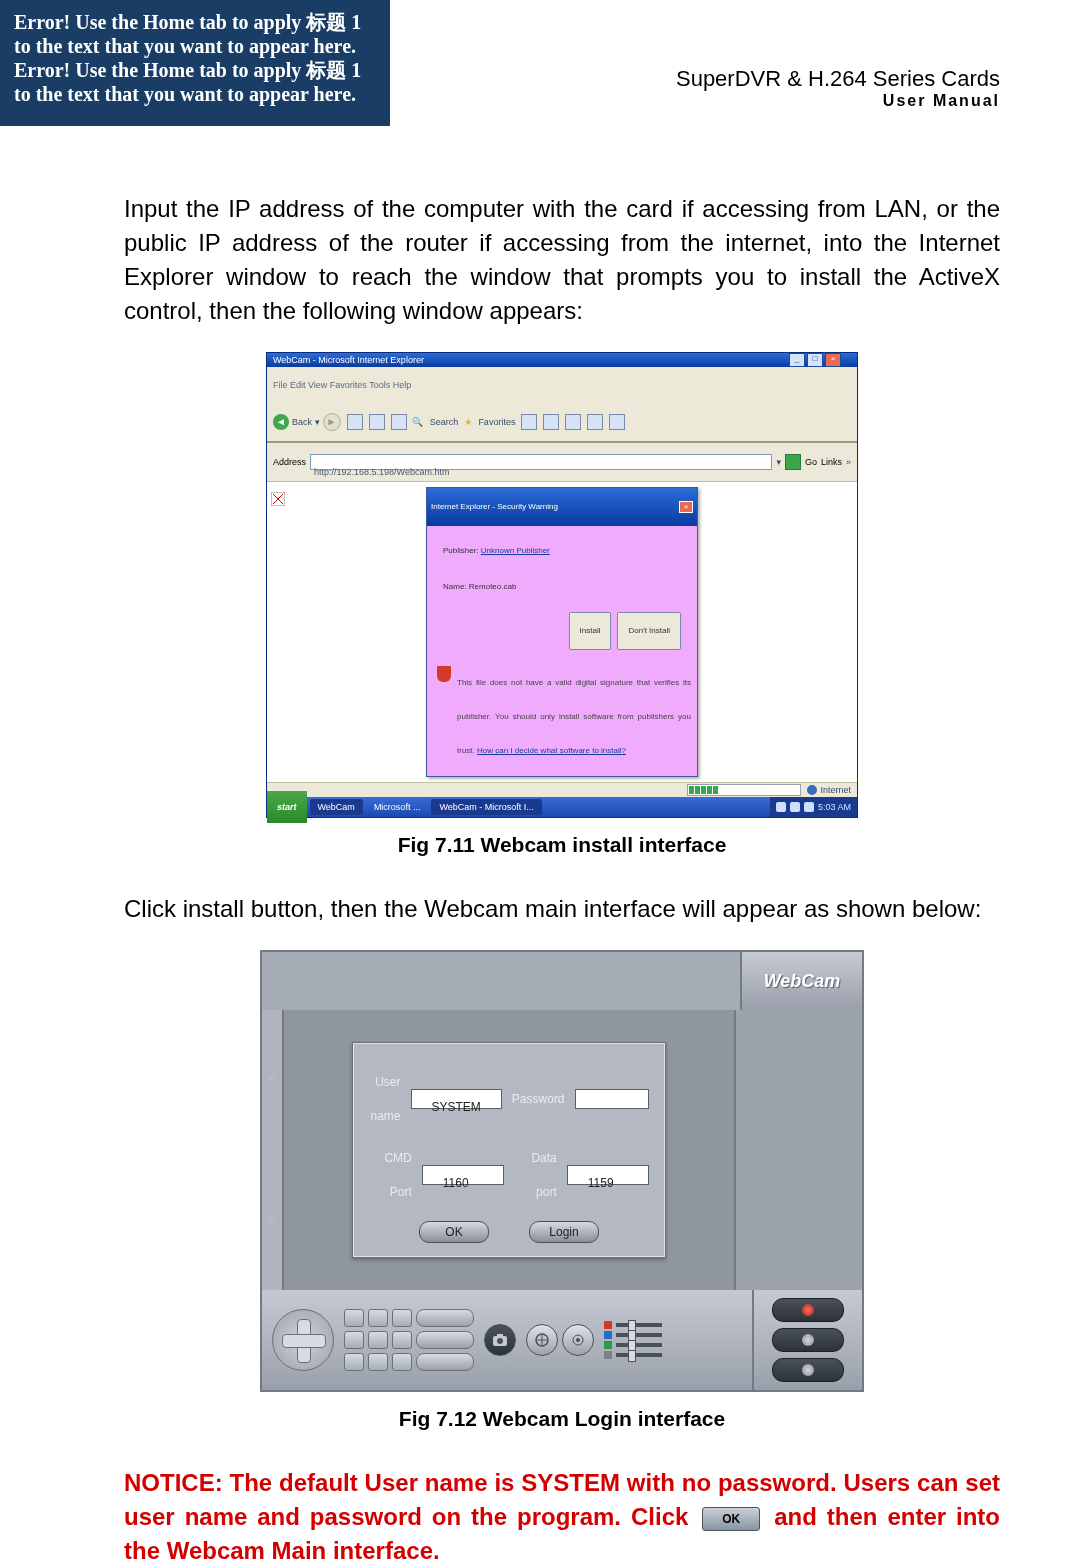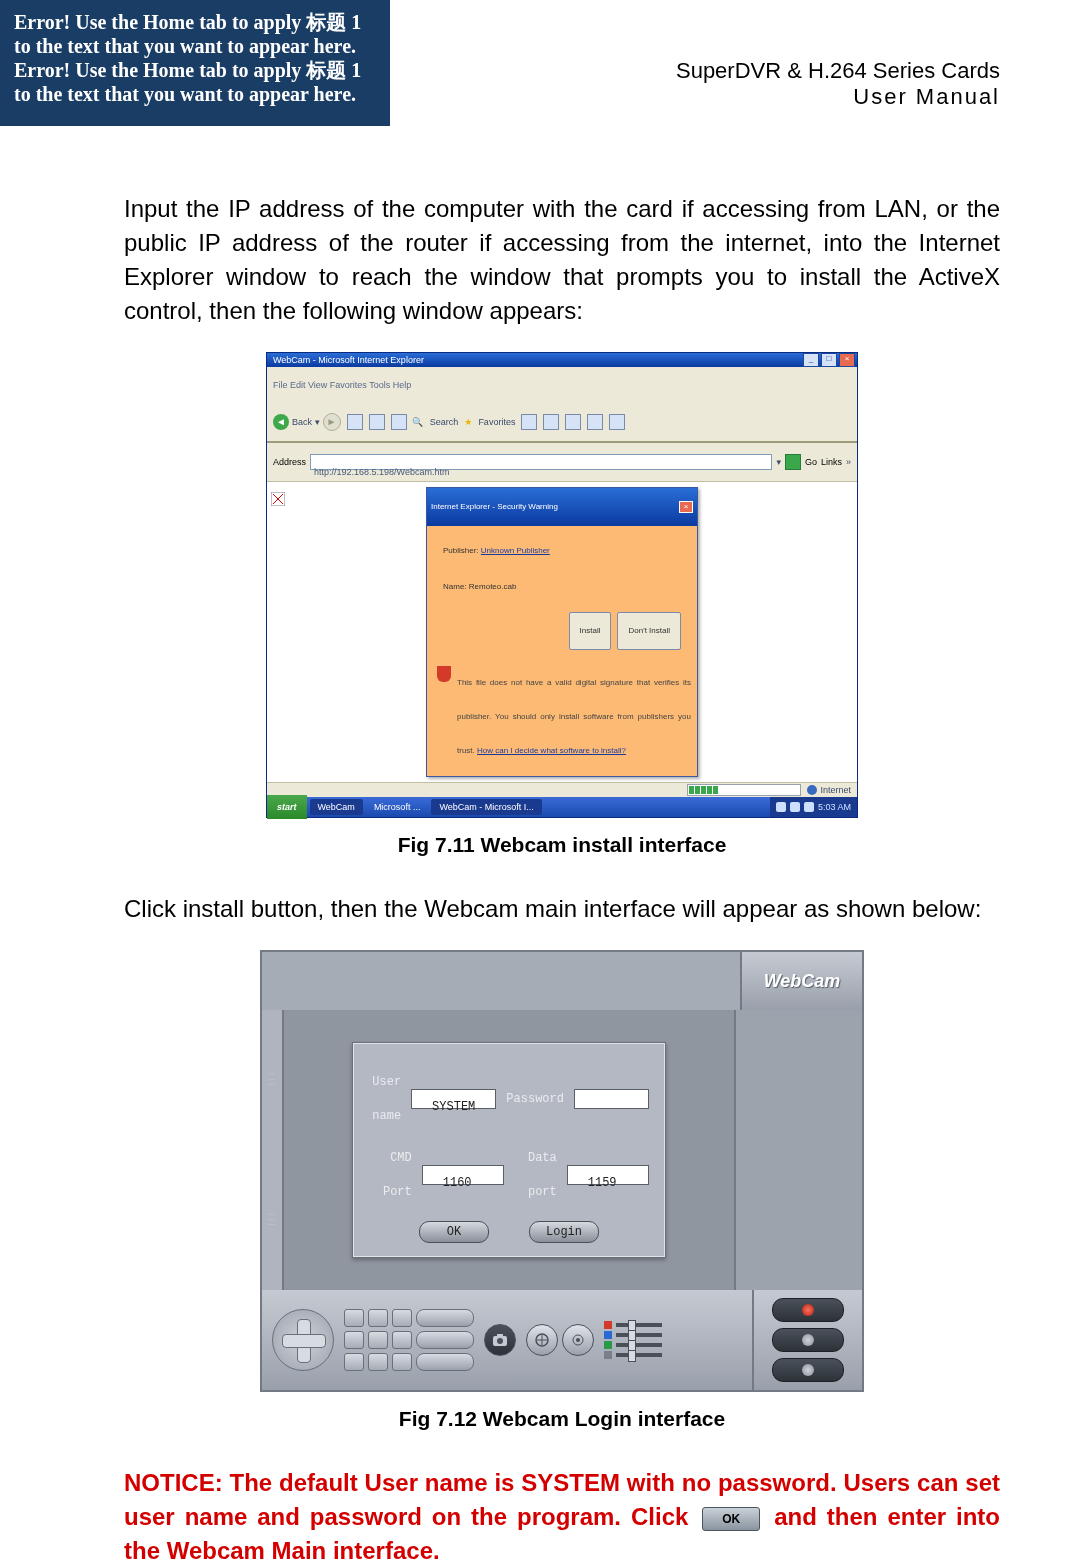--- a/index.html
+++ b/index.html
@@ -37,22 +37,23 @@
     flex-direction: column;
     align-items: flex-end;
     justify-content: flex-end;
     padding: 0 80px 16px 0;
     color: #000;
   }
   .rightband .line1 {
     font-size: 22px;
   }
   .rightband .line2 {
-    font-size: 22px;
+    font-size: 16px;
     letter-spacing: 2px;
+    font-weight: bold;
   }
   .content {
     padding: 42px 80px 20px 124px;
     font-size: 24px;
     line-height: 34px;
     text-align: justify;
   }
   .figwrap {
     display: flex;
     flex-direction: column;
@@ -93,21 +94,21 @@
     border: 1px solid #0a2a80;
     font-family: Tahoma, Arial, sans-serif;
     font-size: 9px;
   }
   .ie-titlebar {
     height: 14px;
     background: linear-gradient(#2a6dd6, #0a3aa0);
     display: flex;
     align-items: center;
     justify-content: space-between;
-    padding: 0 2px 0 6px;
+    padding: 0 16px 0 6px;
     color: #fff;
   }
   .ie-titlebar .tbtns { display: flex; gap: 2px; }
   .ie-titlebar .tbtn {
     width: 14px; height: 12px;
     background: #d6e2f5;
     border: 1px solid #1a4aa0;
     font-size: 8px;
     line-height: 10px;
     text-align: center;
@@ -172,21 +173,21 @@
     display: flex;
     align-items: center;
     justify-content: center;
   }
   .ie-body .stubicon {
     position: absolute; top: 4px; left: 4px;
   }
   .secwarn {
     width: 270px;
     border: 1px solid #3a5aa0;
-    background: #fdba74;
+    background: #f0abfc;
     font-size: 8px;
     box-shadow: 2px 2px 3px rgba(0,0,0,0.3);
   }
   .secwarn .ttl {
     background: linear-gradient(#2a6dd6, #0a3aa0);
     color: #fff;
     padding: 2px 4px;
     display: flex;
     justify-content: space-between;
     align-items: center;
@@ -245,21 +246,21 @@
   }
   .ie-taskbar {
     background: linear-gradient(#3a6ad6, #1a4ab0);
     height: 20px;
     display: flex; align-items: center;
     font-size: 9px;
   }
   .ie-taskbar .start {
     background: linear-gradient(#4aa84a, #2a8a2a);
     color: #fff; font-style: italic; font-weight: bold;
-    height: 24px; padding: 0 10px;
+    height: 32px; padding: 0 10px;
     display: flex; align-items: center;
   }
   .ie-taskbar .task {
     height: 16px; margin-left: 3px;
     padding: 0 8px;
     display: flex; align-items: center;
     color: #fff;
     border-radius: 2px;
   }
   .ie-taskbar .task.active { background: #1a3a90; }
@@ -299,21 +300,20 @@
     align-items: center;
     justify-content: center;
     color: #fff;
     font-style: italic;
     font-weight: bold;
     font-size: 18px;
     text-shadow: 1px 1px 1px #5a6068;
   }
   .app-main {
     display: flex;
-    font-family: Liberation Mono, monospace;
   }
   .app-main .leftpane {
     width: 20px;
     background: #afb4be;
     border-right: 2px solid #747a84;
     display: flex;
     flex-direction: column;
   }
   .app-main .leftpane .grip {
     flex: 1;

